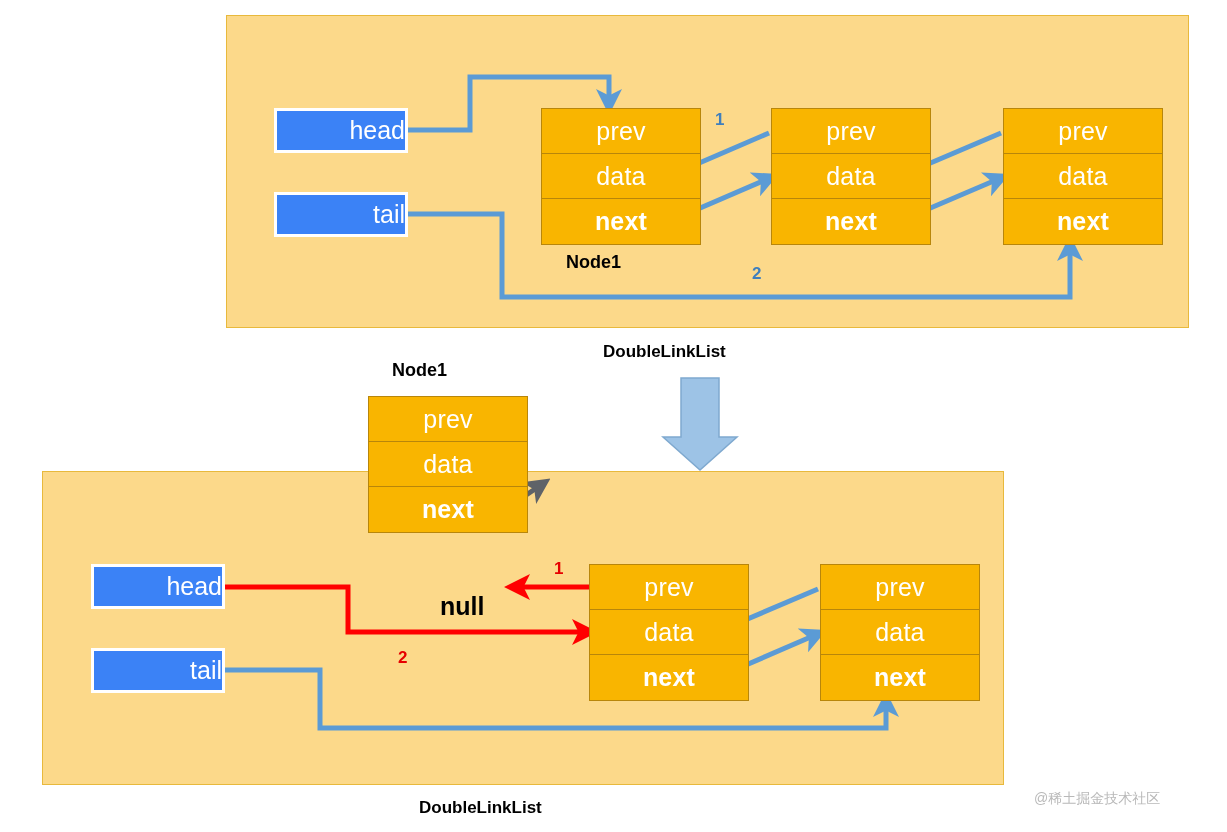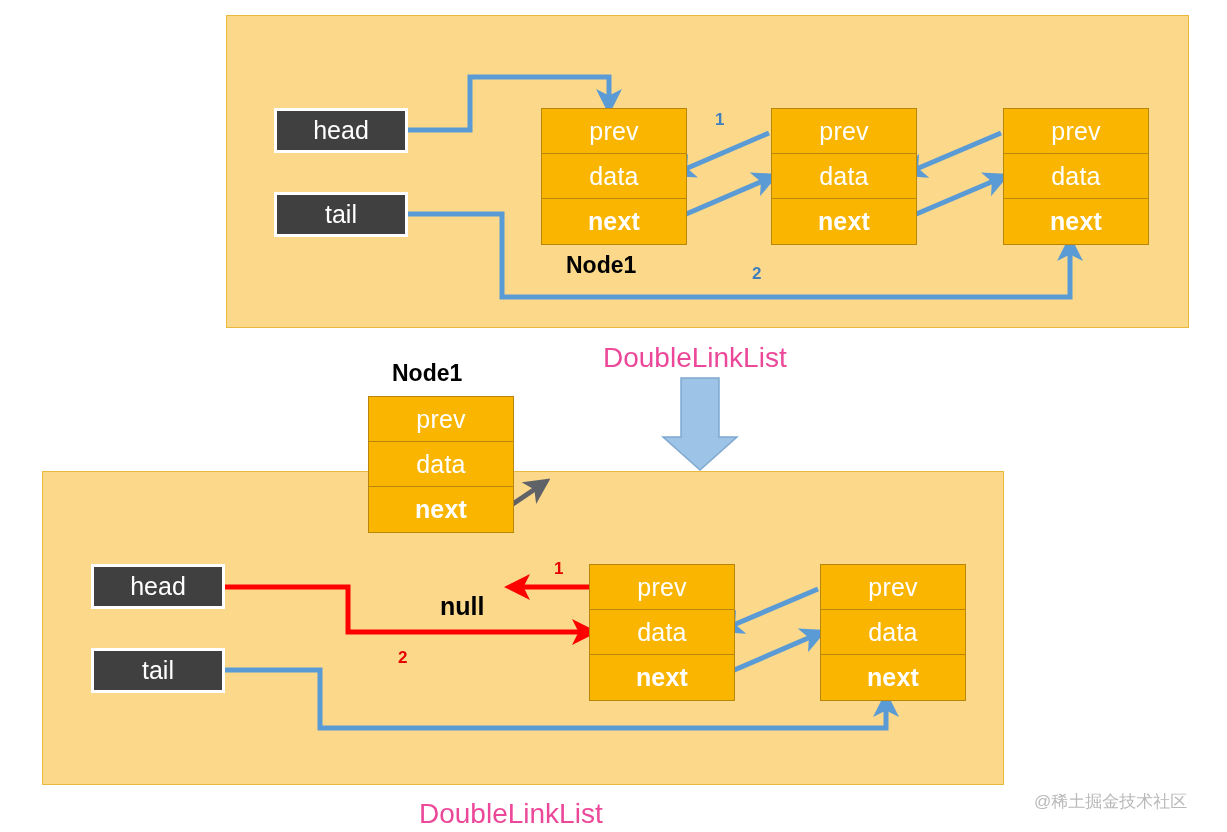--- a/index.html
+++ b/index.html
@@ -18,21 +18,21 @@
     overflow: hidden;
   }
   .panel {
     position: absolute;
     background: #fcd98a;
     border: 1px solid #e8b93c;
     box-sizing: border-box;
   }
   .node {
     position: absolute;
-    width: 146px;
+    width: 160px;
     border: 1px solid #b8860b;
     box-sizing: border-box;
     background: #c2410c;
     z-index: 5;
   }
   .cell {
     height: 45px;
     line-height: 45px;
     text-align: center;
     color: #ffffff;
@@ -40,42 +40,42 @@
     background: #f9b500;
     border-bottom: 1px solid #b8860b;
     box-sizing: border-box;
     letter-spacing: .2px;
   }
   .cell.last { border-bottom: none; font-weight: bold; }
   .ptrbox {
     position: absolute;
     width: 134px;
     height: 45px;
-    background: #404040;
+    background: #3b82f6;
     border: 3px solid #ffffff;
     box-sizing: border-box;
     color: #ffffff;
     font-size: 25px;
     line-height: 39px;
-    text-align: center;
+    text-align: right;
     z-index: 5;
   }
   .boxlabel {
     position: absolute;
-    font-size: 23px;
+    font-size: 18px;
     font-weight: bold;
     color: #000000;
     z-index: 6;
     white-space: nowrap;
   }
   .caption {
     position: absolute;
-    font-size: 28px;
-    font-weight: normal;
-    color: #ec4899;
+    font-size: 17px;
+    font-weight: bold;
+    color: #000000;
     white-space: nowrap;
     z-index: 6;
   }
   .num {
     position: absolute;
     font-size: 17px;
     font-weight: bold;
     z-index: 7;
   }
   .num.blue { color: #3f7fbd; }
@@ -91,21 +91,21 @@
   svg.overlay {
     position: absolute;
     left: 0; top: 0;
     width: 1227px;
     height: 832px;
     pointer-events: none;
     z-index: 4;
   }
   .watermark {
     position: absolute;
-    font-size: 17px;
+    font-size: 14px;
     color: #b9b9b9;
     white-space: nowrap;
     z-index: 8;
   }
 </style>
 </head>
 <body>
 
 <div id="stage">
 

